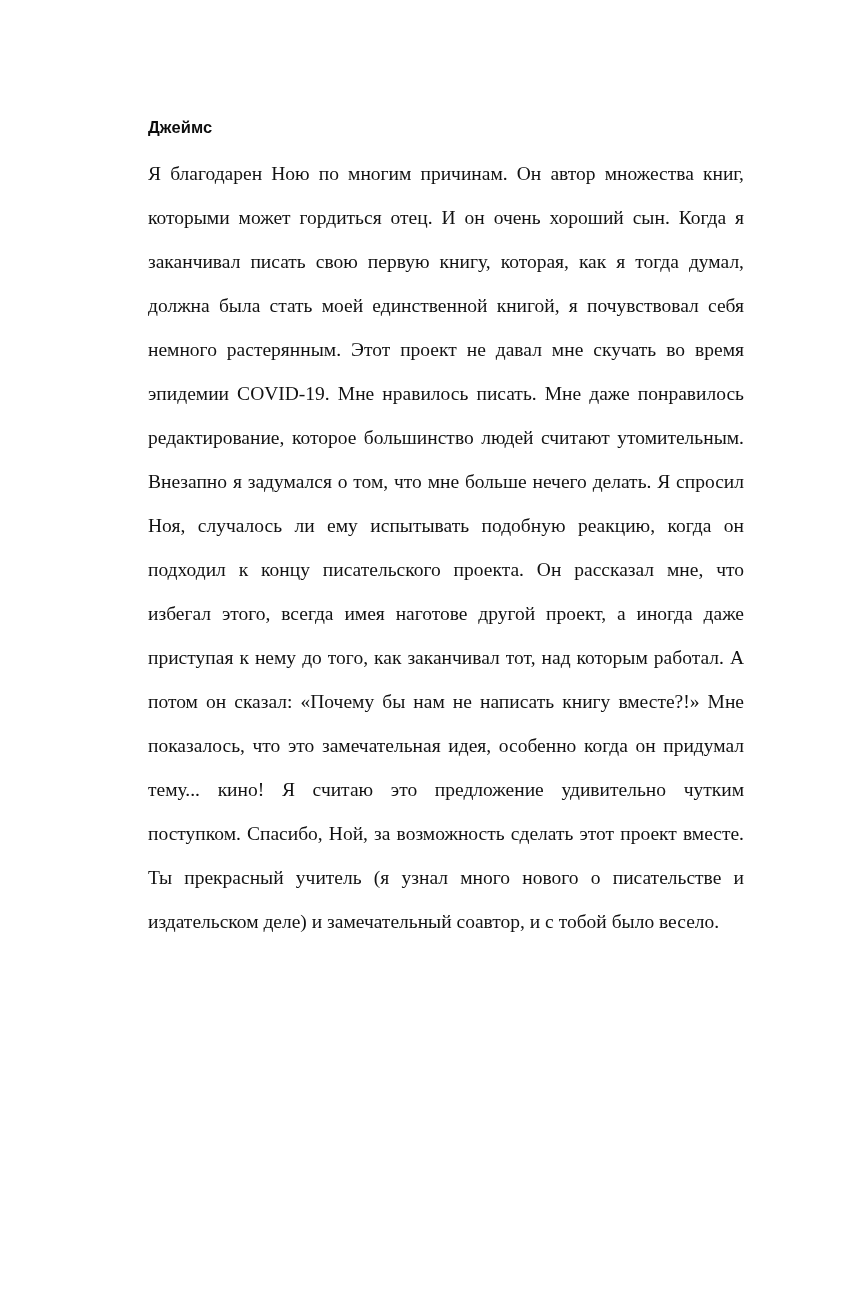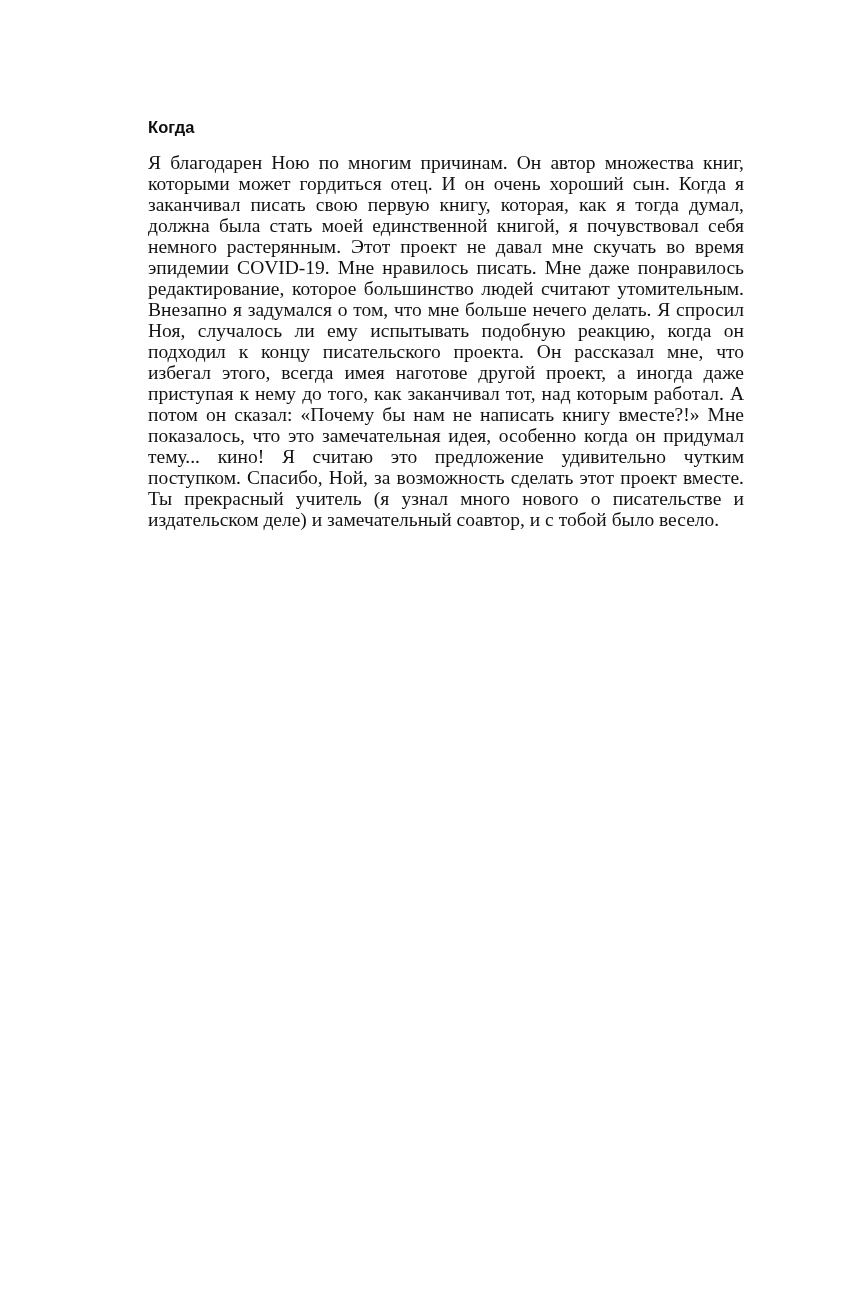--- a/index.html
+++ b/index.html
@@ -34,29 +34,29 @@
     font-weight: bold;
     font-size: 16.5px;
     line-height: 1.2;
     margin: 0 0 14px 0;
     letter-spacing: 0.1px;
     color: #0d0d0d;
   }
   .body-text {
     font-family: "Liberation Serif", serif;
     font-size: 19.5px;
-    line-height: 21px;
+    line-height: 44px;
     text-align: justify;
     text-justify: inter-word;
     margin: 0;
     color: #121212;
     hyphens: manual;
   }
 </style>
 </head>
 <body>
 
 <div class="page">
   <div class="content">
-    <h2 class="section-heading">Когда</h2>
+    <h2 class="section-heading">Джеймс</h2>
     <p class="body-text">Я благодарен Ною по многим причинам. Он автор множества книг, которыми может гордиться отец. И он очень хороший сын. Когда я заканчивал писать свою первую книгу, которая, как я тогда думал, должна была стать моей единственной книгой, я почувствовал себя немного растерянным. Этот проект не давал мне скучать во время эпидемии COVID-19. Мне нравилось писать. Мне даже понравилось редактирование, которое большинство людей считают утомительным. Внезапно я задумался о том, что мне больше нечего делать. Я спросил Ноя, случалось ли ему испытывать подобную реакцию, когда он подходил к концу писательского проекта. Он рассказал мне, что избегал этого, всегда имея наготове другой проект, а иногда даже приступая к нему до того, как заканчивал тот, над которым работал. А потом он сказал: «Почему бы нам не написать книгу вместе?!» Мне показалось, что это замечательная идея, особенно когда он придумал тему... кино! Я считаю это предложение удивительно чутким поступком. Спасибо, Ной, за возможность сделать этот проект вместе. Ты прекрасный учитель (я узнал много нового о писательстве и издательском деле) и замечательный соавтор, и с тобой было весело.</p>
   </div>
 </div>
 
 </body></html>

